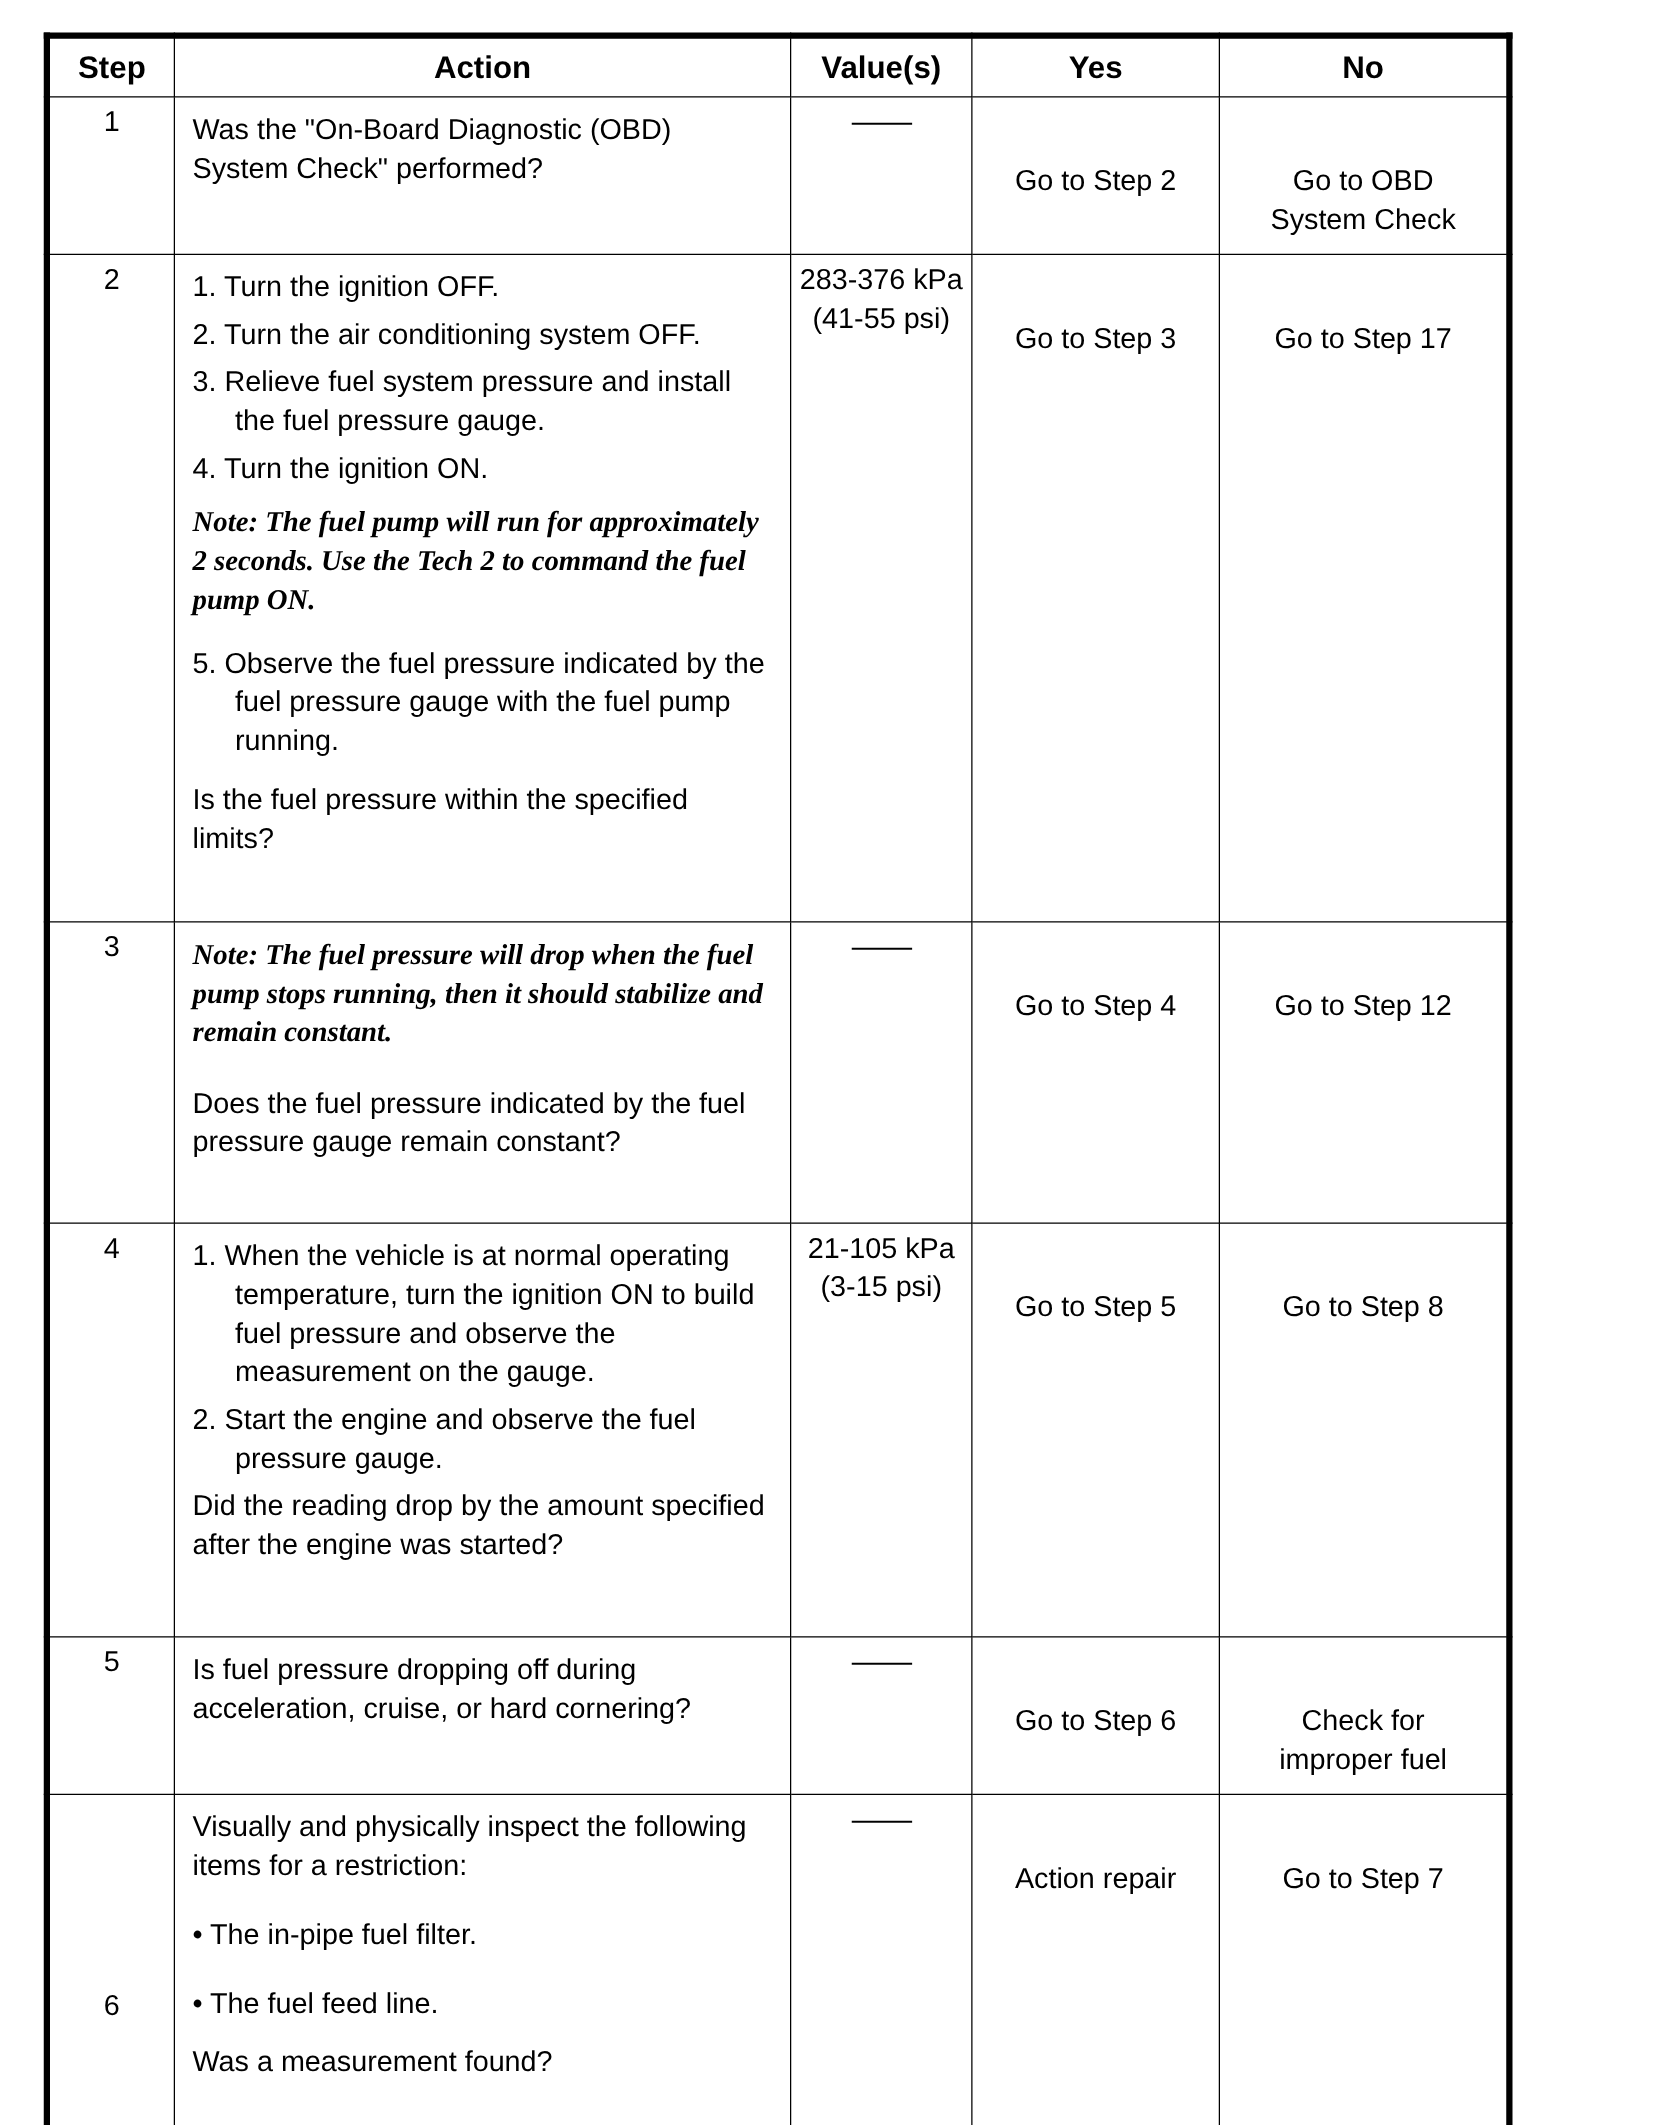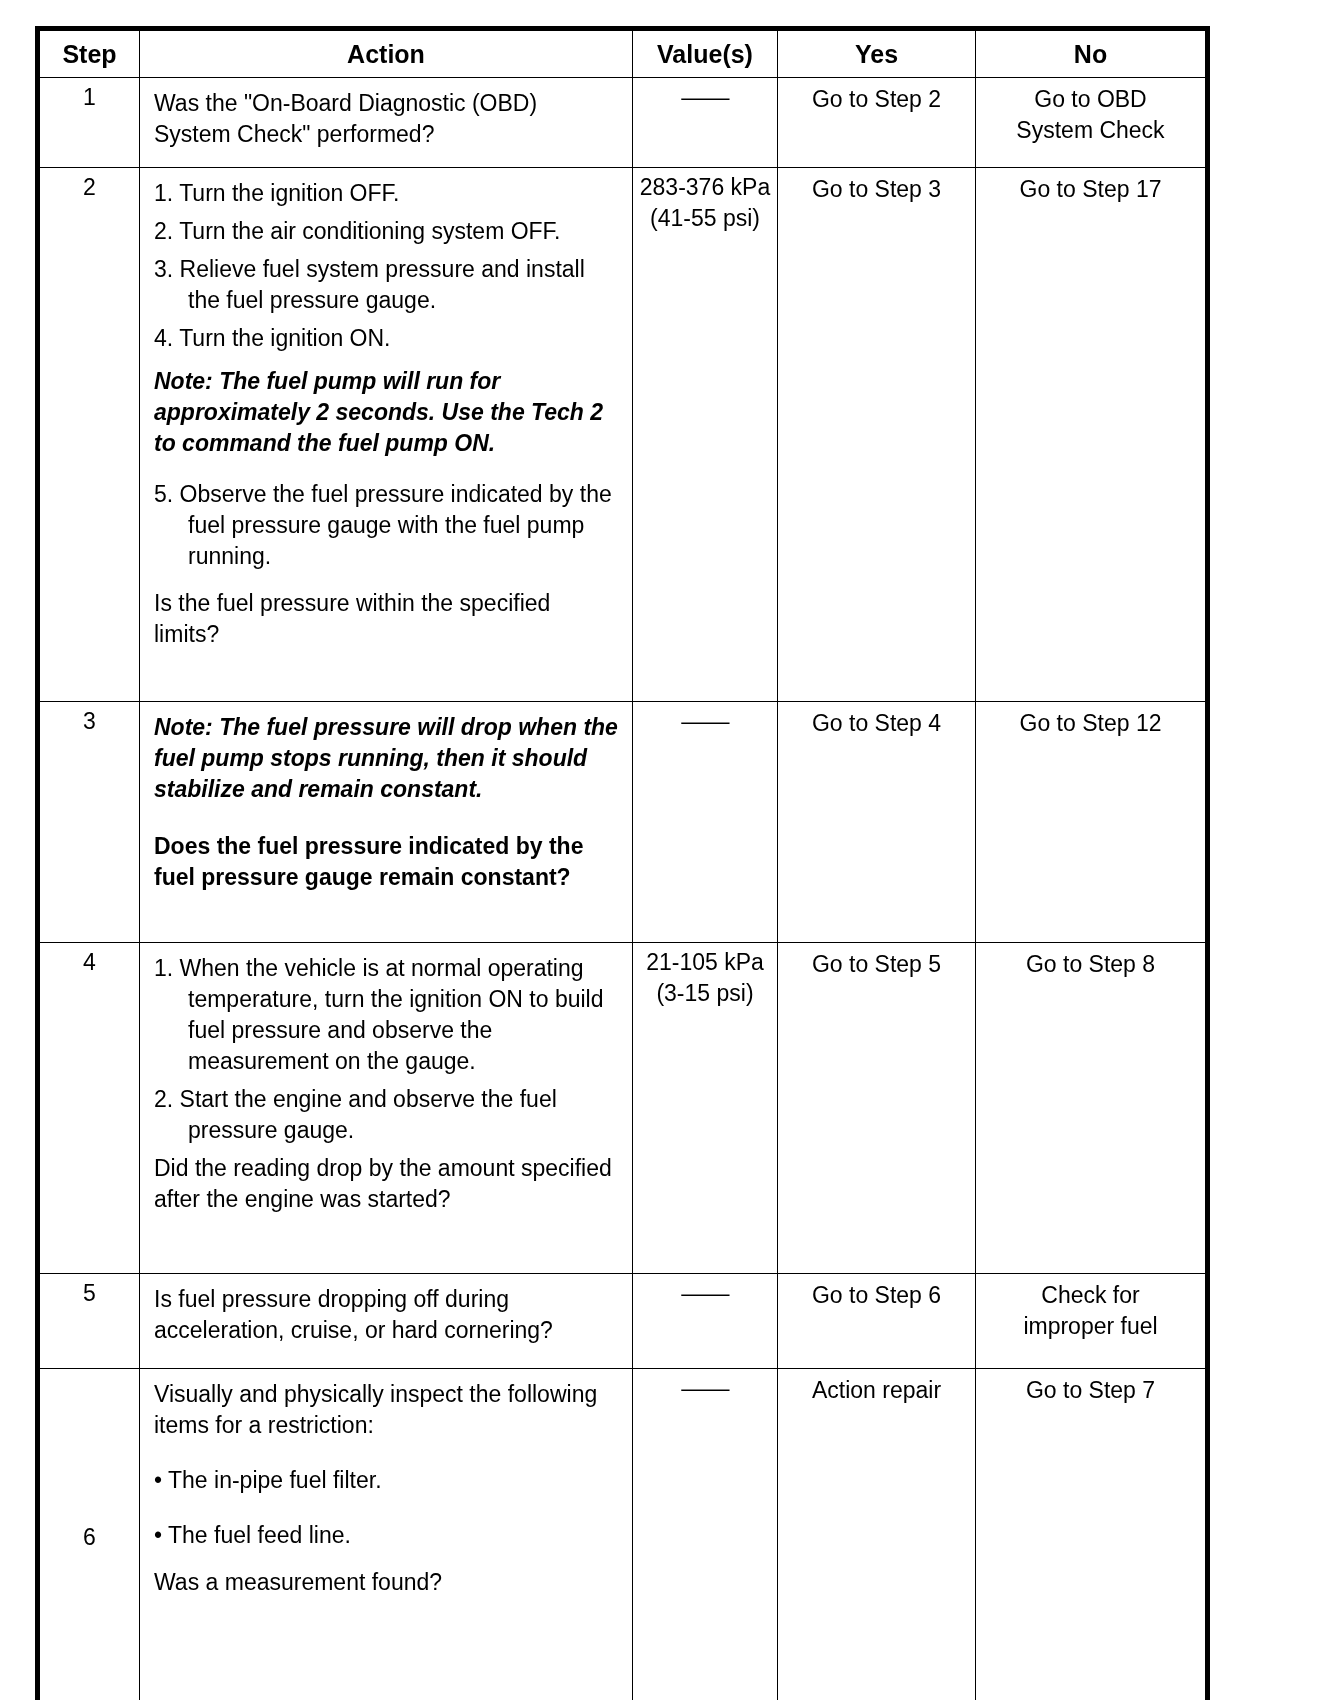--- a/index.html
+++ b/index.html
@@ -54,37 +54,39 @@
     padding: 4px 6px;
   }
   td.c-yes, td.c-no {
     text-align: center;
     vertical-align: bottom;
     padding: 6px 8px 12px 8px;
   }
   .cell-text {
     display: inline-block;
     max-width: 172px;
+    margin-top: 45px;
   }
   td.c-action p { margin: 0 0 7px 0; }
   .p-num {
     padding-left: 34px;
     text-indent: -34px;
   }
   .p-note {
     font-weight: 700;
     font-style: italic;
     margin: 12px 0 20px 0 !important;
+    font-family: Liberation Serif, serif;
   }
   .p-bullet {
     padding-left: 28px;
     text-indent: -28px;
     margin-top: 24px !important;
   }
-  .gap-lg { margin-top: 26px !important; font-weight: bold; }
+  .gap-lg { margin-top: 26px !important; }
   .gap-md { margin-top: 16px !important; }
   .dash {
     display: inline-block;
     transform: scaleX(2.1);
     transform-origin: center;
     font-weight: 400;
   }
   tr.hdr   { height: 49px; }
   tr.row-1 { height: 89px; }
   tr.row-2 { height: 534px; }

